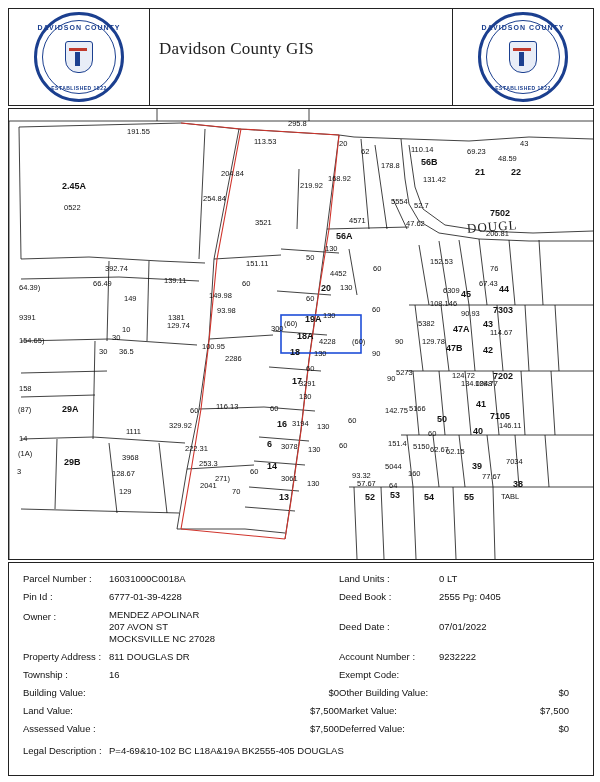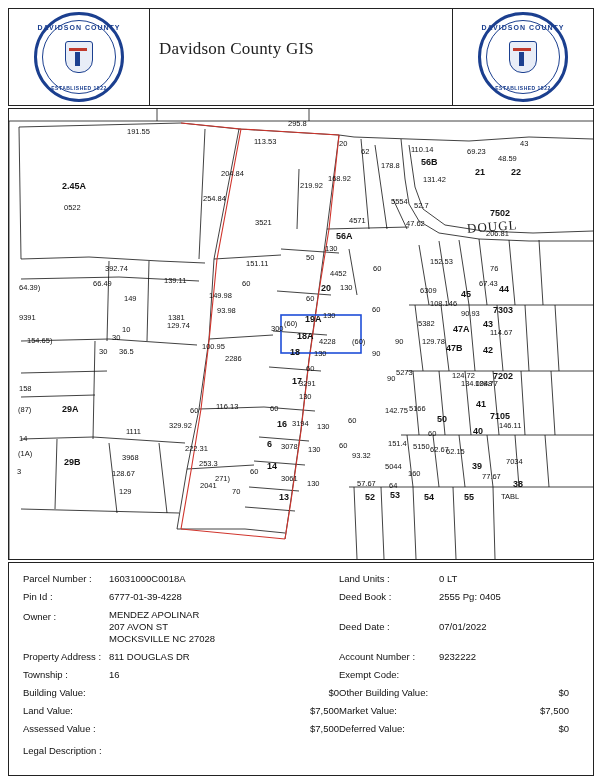--- a/index.html
+++ b/index.html
@@ -247,21 +247,21 @@
         <div class="lbl" style="left: 84px; top: 170px;">66.49</div>
         <div class="lbl" style="left: 155px; top: 167px;">139.11</div>
         <div class="lbl" style="left: 10px; top: 174px;">64.39)</div>
         <div class="lbl" style="left: 297px; top: 144px;">50</div>
         <div class="lbl" style="left: 321px; top: 160px;">4452</div>
         <div class="lbl b" style="left: 312px; top: 174px;">20</div>
         <div class="lbl" style="left: 331px; top: 174px;">130</div>
         <div class="lbl" style="left: 421px; top: 148px;">152.53</div>
         <div class="lbl" style="left: 481px; top: 155px;">76</div>
         <div class="lbl" style="left: 364px; top: 155px;">60</div>
-        <div class="lbl" style="left: 411px; top: 177px; text-align: right;">6309</div>
+        <div class="lbl" style="left: 434px; top: 177px; text-align: right;">6309</div>
         <div class="lbl b" style="left: 452px; top: 180px;">45</div>
         <div class="lbl" style="left: 470px; top: 170px;">67.43</div>
         <div class="lbl b" style="left: 490px; top: 175px;">44</div>
         <div class="lbl" style="left: 421px; top: 190px;">108.146</div>
         <div class="lbl" style="left: 115px; top: 185px;">149</div>
         <div class="lbl" style="left: 200px; top: 182px;">149.98</div>
         <div class="lbl" style="left: 208px; top: 197px;">93.98</div>
         <div class="lbl" style="left: 159px; top: 204px;">1381</div>
         <div class="lbl" style="left: 10px; top: 204px;">9391</div>
         <div class="lbl b" style="left: 296px; top: 205px;">19A</div>
@@ -269,21 +269,21 @@
         <div class="lbl" style="left: 363px; top: 196px;">60</div>
         <div class="lbl" style="left: 452px; top: 200px;">90.93</div>
         <div class="lbl b" style="left: 484px; top: 196px;">7303</div>
         <div class="lbl" style="left: 409px; top: 210px;">5382</div>
         <div class="lbl b" style="left: 444px; top: 215px;">47A</div>
         <div class="lbl b" style="left: 474px; top: 210px;">43</div>
         <div class="lbl" style="left: 481px; top: 219px;">114.67</div>
         <div class="lbl" style="left: 113px; top: 216px;">10</div>
         <div class="lbl" style="left: 103px; top: 224px;">30</div>
         <div class="lbl" style="left: 158px; top: 212px;">129.74</div>
-        <div class="lbl" style="left: 18px; top: 227px;">154.65)</div>
+        <div class="lbl" style="left: 10px; top: 227px;">154.65)</div>
         <div class="lbl" style="left: 90px; top: 238px;">30</div>
         <div class="lbl" style="left: 110px; top: 238px;">36.5</div>
         <div class="lbl" style="left: 262px; top: 215px;">300</div>
         <div class="lbl b" style="left: 288px; top: 222px;">18A</div>
         <div class="lbl" style="left: 310px; top: 228px;">4228</div>
         <div class="lbl" style="left: 343px; top: 228px;">(60)</div>
         <div class="lbl" style="left: 275px; top: 210px;">(60)</div>
         <div class="lbl b" style="left: 281px; top: 238px;">18</div>
         <div class="lbl" style="left: 305px; top: 240px;">130</div>
         <div class="lbl" style="left: 413px; top: 228px;">129.78</div>
@@ -350,21 +350,21 @@
         <div class="lbl b" style="left: 504px; top: 370px;">38</div>
         <div class="lbl b" style="left: 381px; top: 381px;">53</div>
         <div class="lbl b" style="left: 356px; top: 383px;">52</div>
         <div class="lbl b" style="left: 415px; top: 383px;">54</div>
         <div class="lbl b" style="left: 455px; top: 383px;">55</div>
         <div class="lbl" style="left: 492px; top: 383px;">TABL</div>
         <div class="lbl b" style="left: 246px; top: 383px; margin-left: 24px;">13</div>
         <div class="lbl" style="left: 223px; top: 378px;">70</div>
         <div class="lbl" style="left: 206px; top: 365px;">271)</div>
         <div class="lbl" style="left: 110px; top: 378px;">129</div>
-        <div class="lbl" style="left: 331px; top: 342px; padding-left: 12px;">93.32</div>
+        <div class="lbl" style="left: 331px; top: 362px; padding-left: 12px;">93.32</div>
         <div class="lbl" style="left: 233px; top: 170px;">60</div>
         <div class="lbl" style="left: 297px; top: 185px;">60</div>
         <div class="lbl" style="left: 297px; top: 255px;">60</div>
         <div class="lbl" style="left: 363px; top: 240px;">90</div>
         <div class="lbl" style="left: 378px; top: 265px;">90</div>
         <div class="lbl" style="left: 419px; top: 320px;">60</div>
       </div>
   </div>
 
   <div class="info">
@@ -389,20 +389,21 @@
     <div class="row lcol" style="top:124px;">Building Value:</div>
     <div class="money" style="top:124px;left:250px;width:80px;">$0</div>
 
     <div class="row lcol" style="top:142px;">Land Value:</div>
     <div class="money" style="top:142px;left:250px;width:80px;">$7,500</div>
 
     <div class="row lcol" style="top:160px;">Assessed Value :</div>
     <div class="money" style="top:160px;left:250px;width:80px;">$7,500</div>
 
     <div class="row lcol" style="top:182px;">Legal Description :</div>
+    <div class="row" style="top:182px;left:100px;">P=4-69&amp;10-102 BC L18A&amp;19A BK2555-405 DOUGLAS</div>
 
     <div class="row rcol" style="top:10px;">Land Units :</div>
     <div class="row rval" style="top:10px;">0 LT</div>
 
     <div class="row rcol" style="top:28px;">Deed Book :</div>
     <div class="row rval" style="top:28px;">2555 Pg: 0405</div>
 
     <div class="row rcol" style="top:58px;">Deed Date :</div>
     <div class="row rval" style="top:58px;">07/01/2022</div>
 

